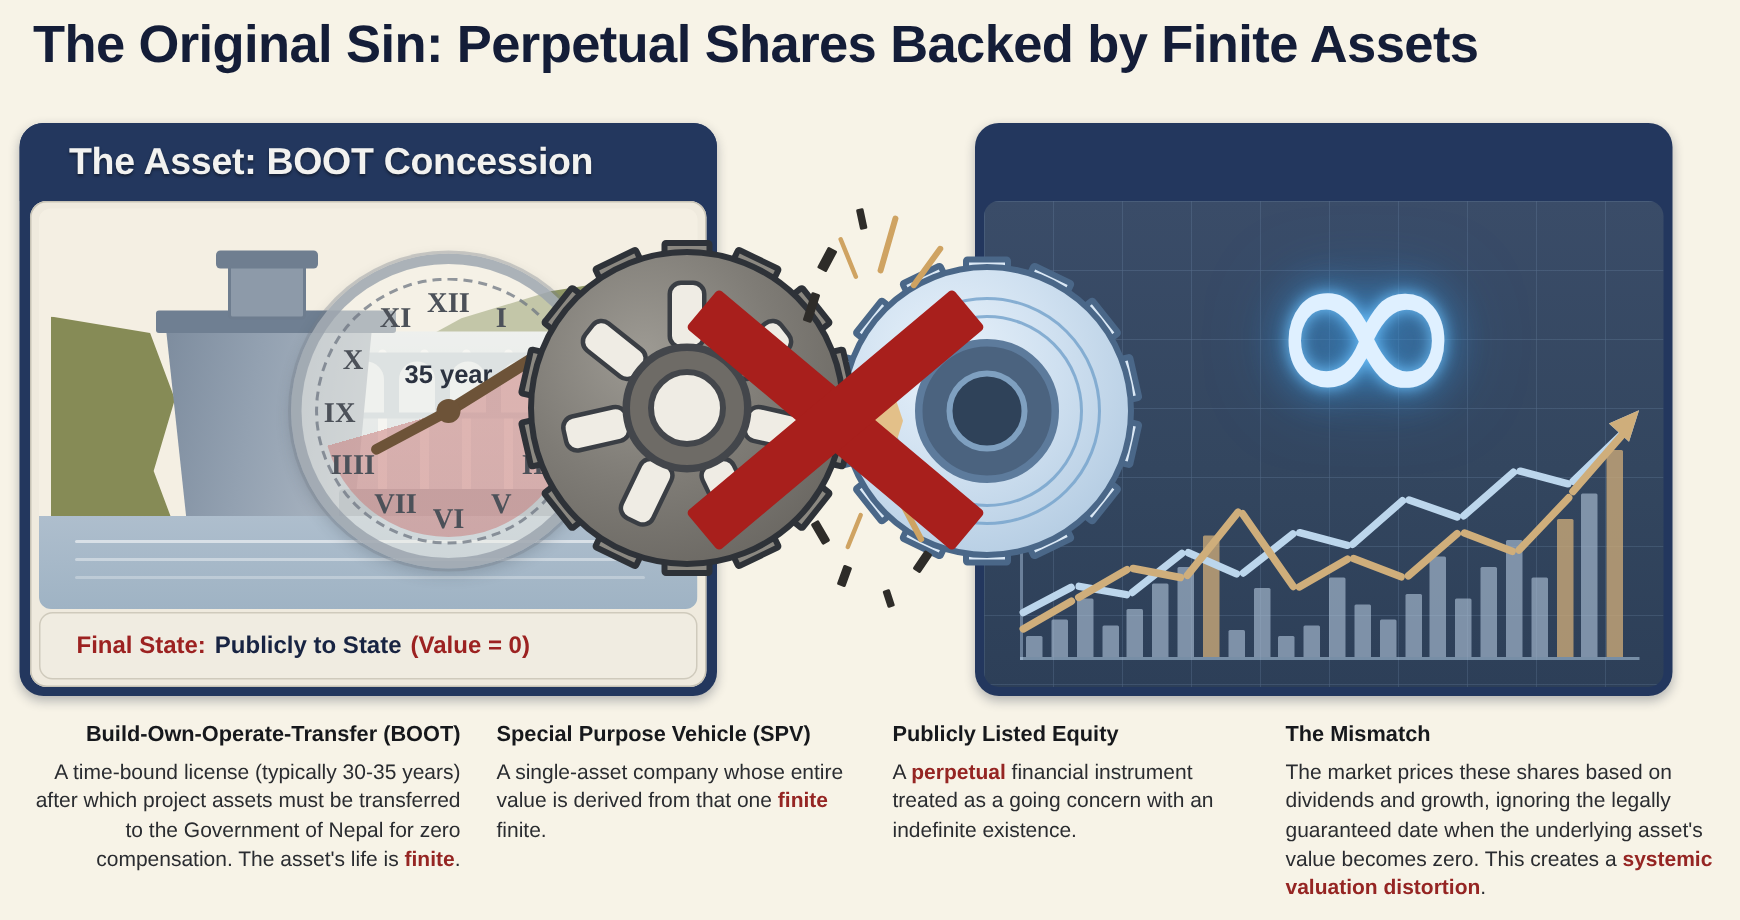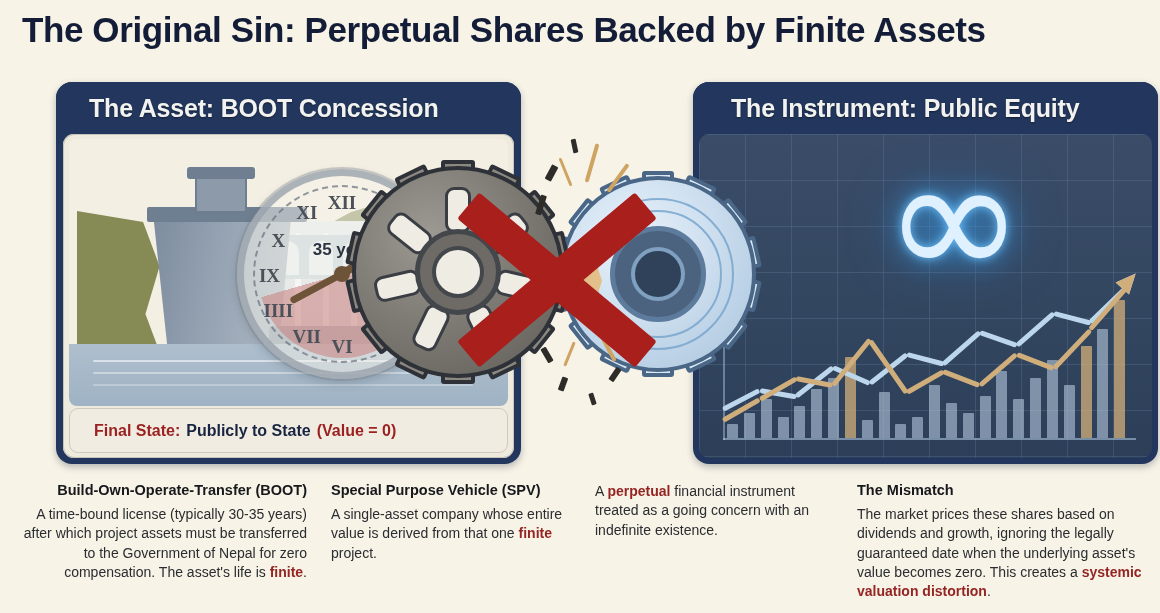--- a/index.html
+++ b/index.html
@@ -29,21 +29,20 @@
     color: #141d38;
     white-space: nowrap;
     line-height: 1.25;
   }
 
   
   .panel {
     position: absolute;
     border-radius: 16px;
     overflow: hidden;
-    margin-left: 43px;
   }
 
   .panel-header {
     position: absolute;
     left: 0; top: 0; right: 0;
     height: 52px;
     background: #23375e;
     display: flex;
     align-items: center;
     z-index: 6;
@@ -399,23 +398,20 @@
     <div class="final-state">
       <span class="fs-red">Final State:</span>
       <span class="fs-navy" style="padding:0 6px">Publicly to State</span>
       <span class="fs-red">(Value = 0)</span>
     </div>
   </div>
 </div>
 
 <div class="panel" id="panel-right">
 
-  <div class="panel-header">
-    <div class="panel-header-title">The Instrument: Public Equity</div>
-  </div>
 
   <div class="right-inner">
     <div class="grid-lines"></div>
 
     <div class="infinity">∞</div>
 
     <div class="chart-area">
       <div class="chart-axis-y"></div>
       <div class="chart-axis-x"></div>
       <div id="bars">
@@ -549,22 +545,23 @@
   <i></i>
 </div>
 
 <div class="cols">
   <div class="col">
     <div class="col-title">Build-Own-Operate-Transfer (BOOT)</div>
     <div class="col-body"><span>A time-bound license (typically 30-35 years) after which project assets must be transferred to the Government of Nepal for zero compensation. The asset's life is </span><span class="hl">finite</span><span>.</span></div>
   </div>
   <div class="col">
     <div class="col-title">Special Purpose Vehicle (SPV)</div>
-    <div class="col-body"><span>A single-asset company whose entire value is derived from that one </span><span class="hl">finite</span><span> project.</span></div>
+    <div class="col-body"><span>A single-asset company whose entire value is derived from that one </span><span class="hl">finite</span><span> finite.</span></div>
   </div>
   <div class="col">
+    <div class="col-title">Publicly Listed Equity</div>
     <div class="col-body"><span>A </span><span class="hl">perpetual</span><span> financial instrument treated as a going concern with an indefinite existence.</span></div>
   </div>
   <div class="col">
     <div class="col-title">The Mismatch</div>
     <div class="col-body"><span>The market prices these shares based on dividends and growth, ignoring the legally guaranteed date when the underlying asset's value becomes zero. This creates a </span><span class="hl">systemic valuation distortion</span><span>.</span></div>
   </div>
 </div>
 
 </body></html>

